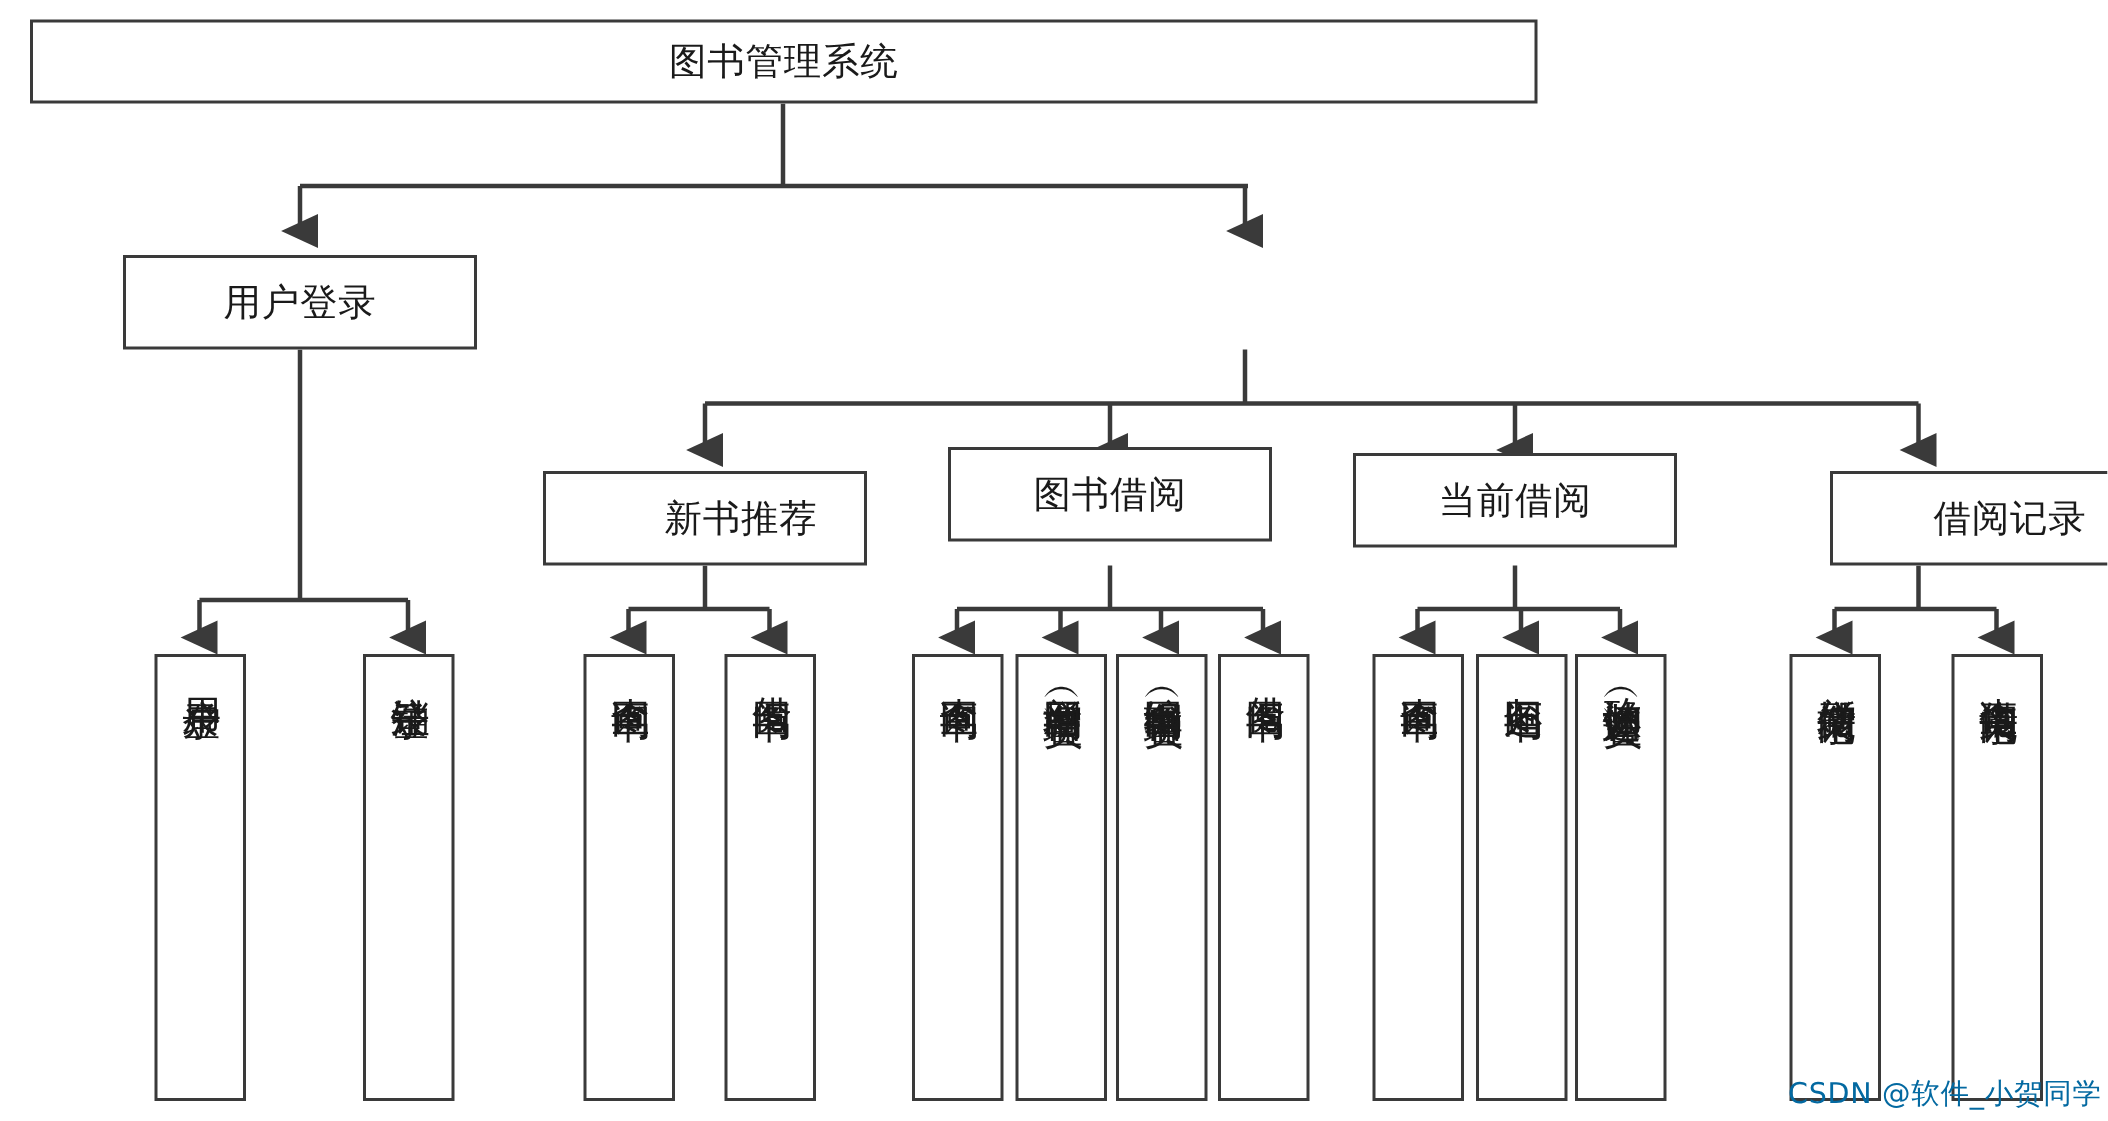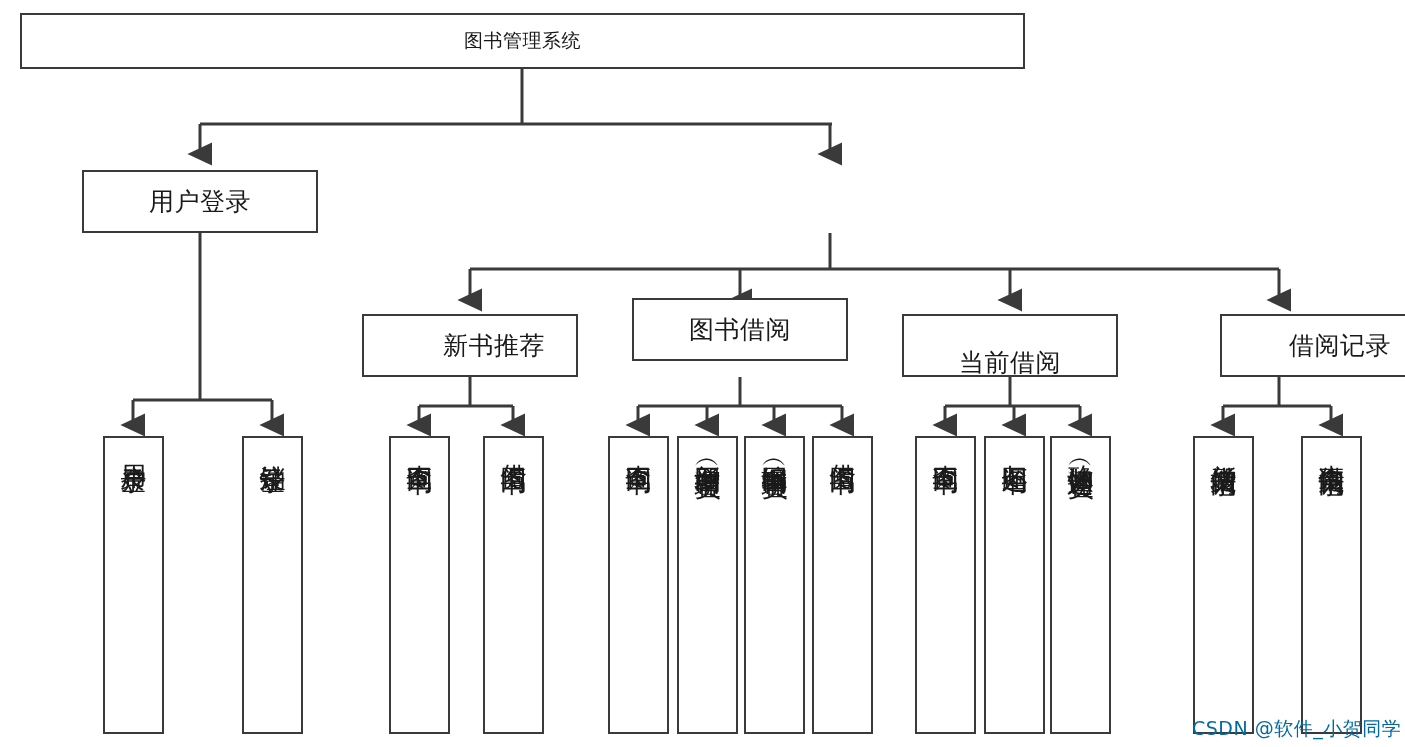--- a/index.html
+++ b/index.html
@@ -39,21 +39,21 @@
     display: block;
     text-align: center;
     line-height: 1.02;
   }
   
   .node.h .label {
     font-size: 25px;
     letter-spacing: 0.5px;
   }
   .node.root .label {
-    font-size: 19px;
+    font-size: 25px;
   }
   
   .node.v {
     align-items: flex-start;
     padding-top: 6px;
   }
   .node.v .label {
     writing-mode: vertical-rl;
     text-orientation: upright;
     font-size: 26px;
@@ -132,21 +132,21 @@
   <div class="node h" style="left:82px; top:170px; width:236px; height:63px;">
     <span class="label">用户登录</span>
   </div>
 
   <div class="node h" style="left:362px; top:314px; width:216px; height:63px;padding-left:48px;">
     <span class="label">新书推荐</span>
   </div>
   <div class="node h" style="left:632px; top:298px; width:216px; height:63px;align-items:center;">
     <span class="label">图书借阅</span>
   </div>
-  <div class="node h" style="left:902px; top:314px; width:216px; height:63px;align-items:flex-end;">
+  <div class="node h" style="left:902px; top:302px; width:216px; height:63px;">
     <span class="label">当前借阅</span>
   </div>
   <div class="node h" style="left:1220px; top:314px; width:240px; height:63px;">
     <span class="label">借阅记录</span>
   </div>
 
   <div class="node v" style="left:103px; top:436px; width:61px; height:298px;">
     <span class="label">用户登录</span>
   </div>
   <div class="node v" style="left:242px; top:436px; width:61px; height:298px;">

